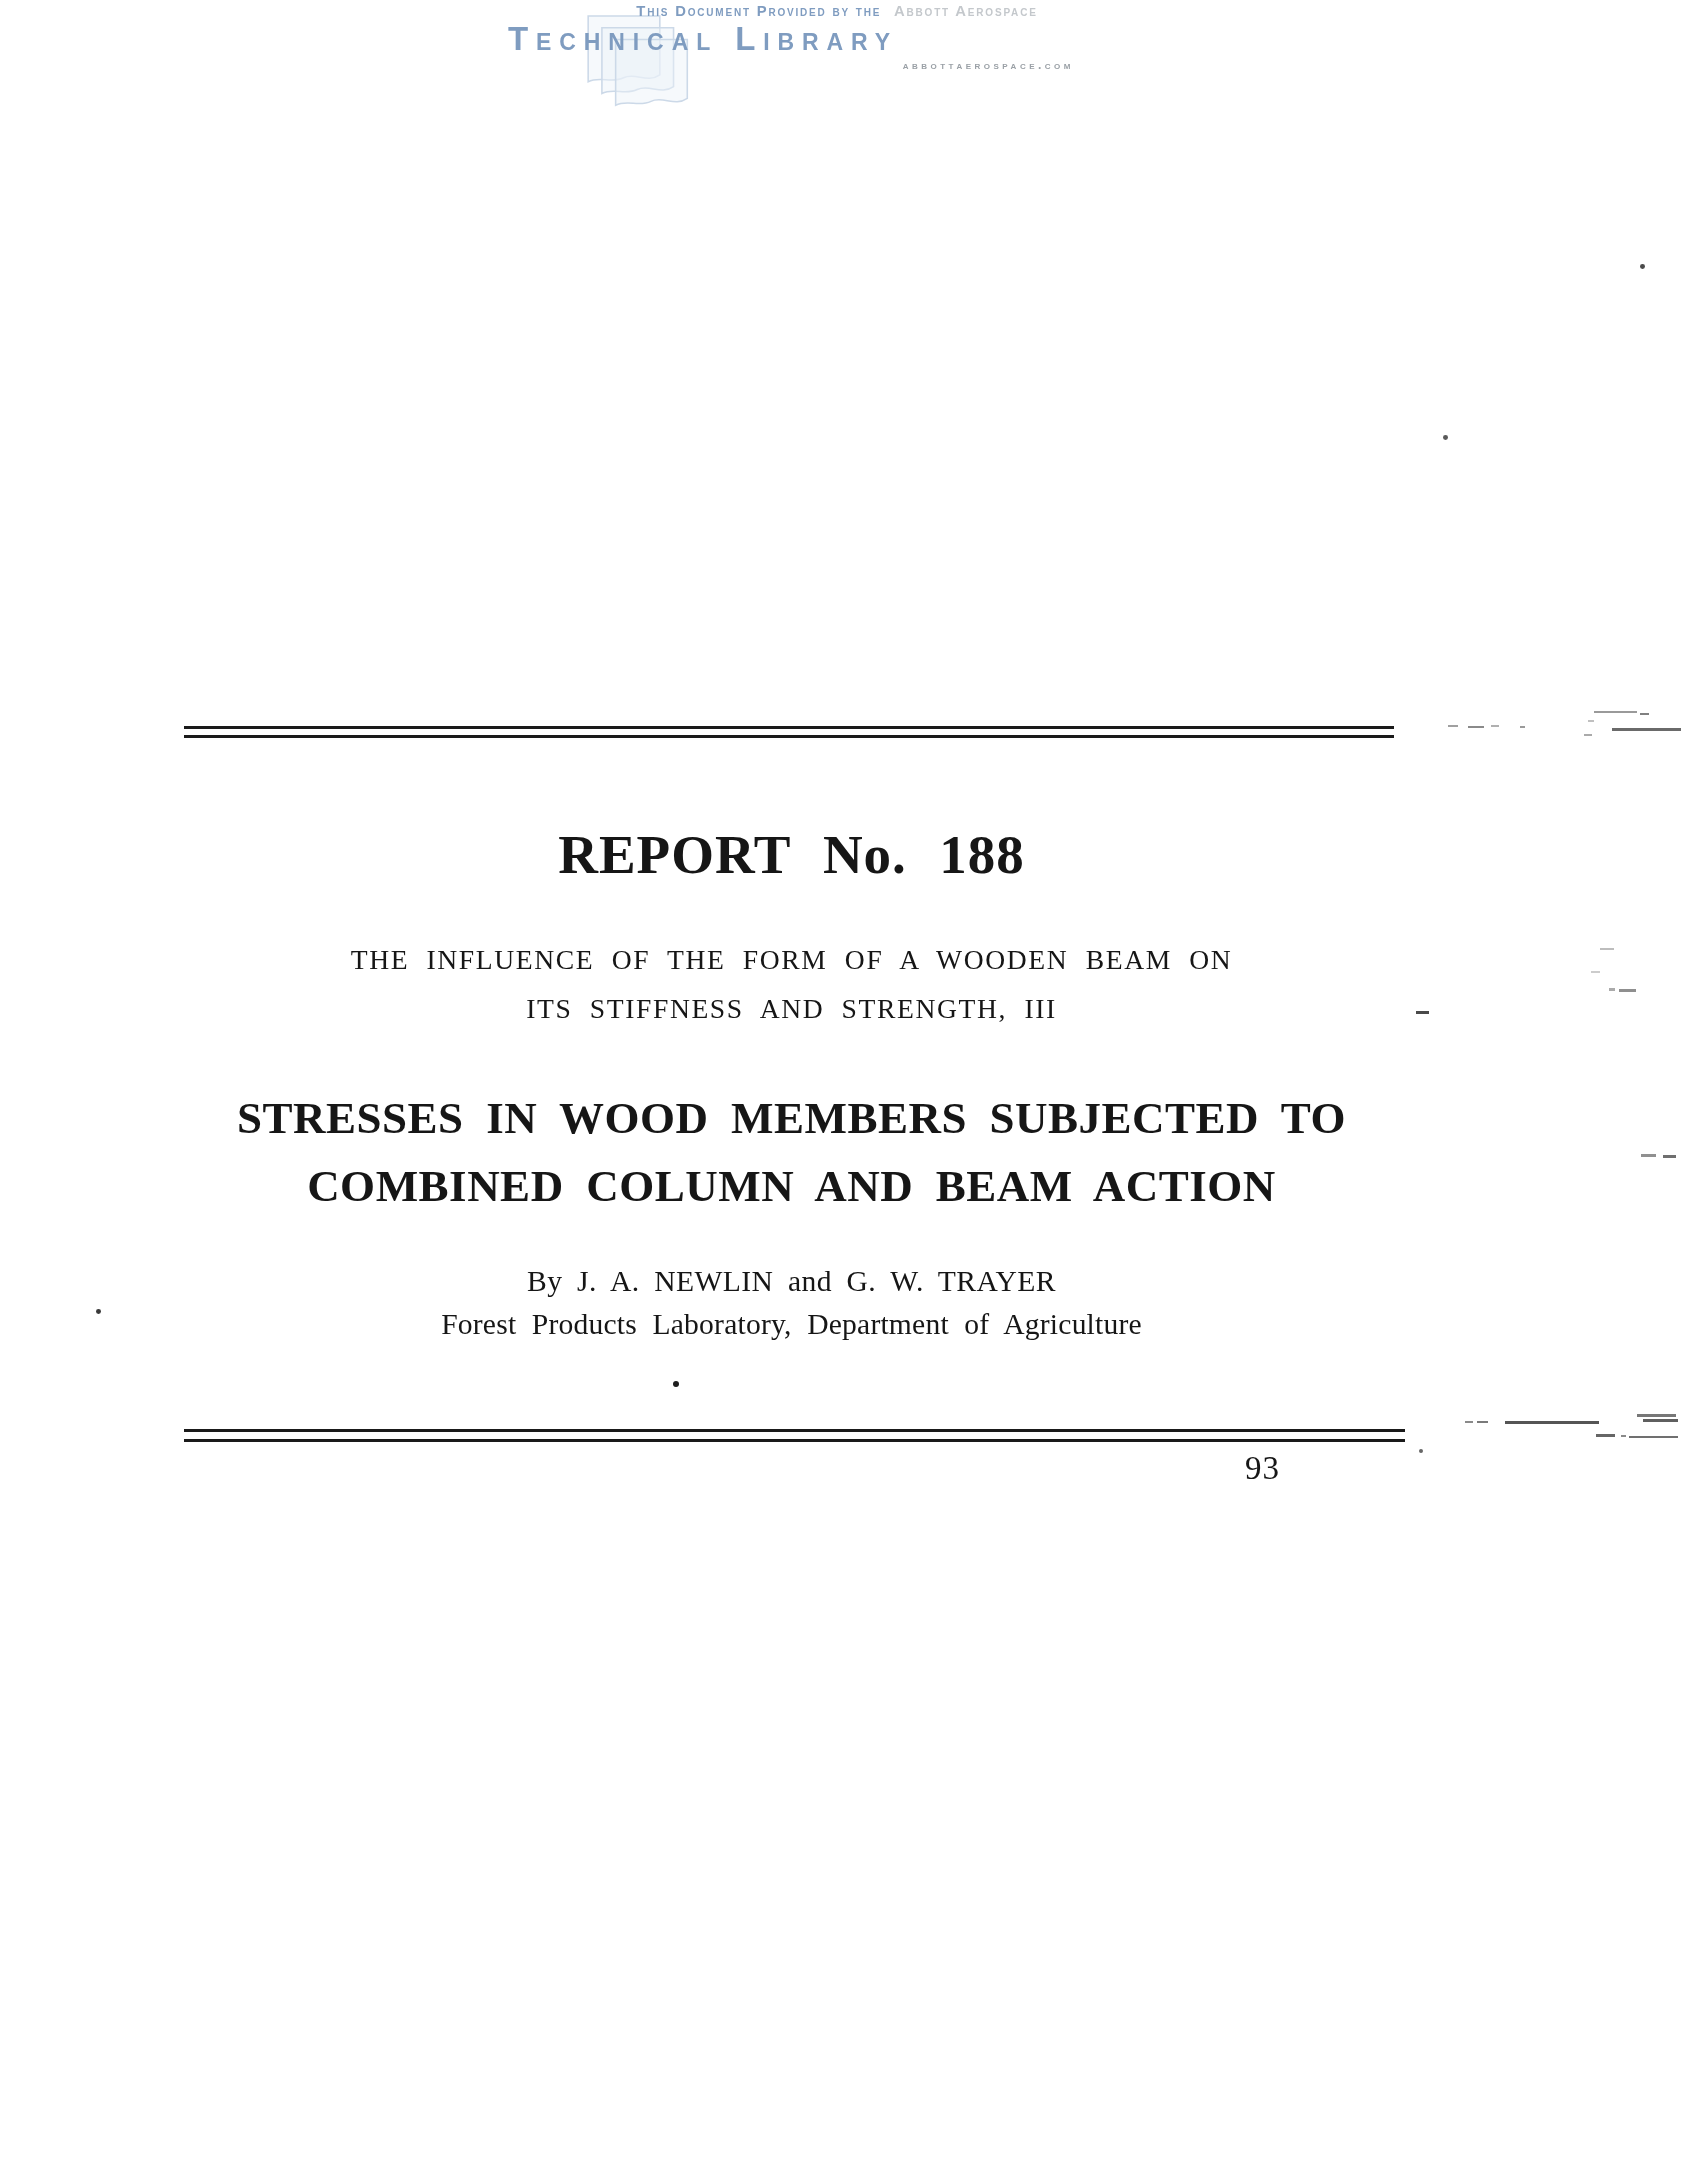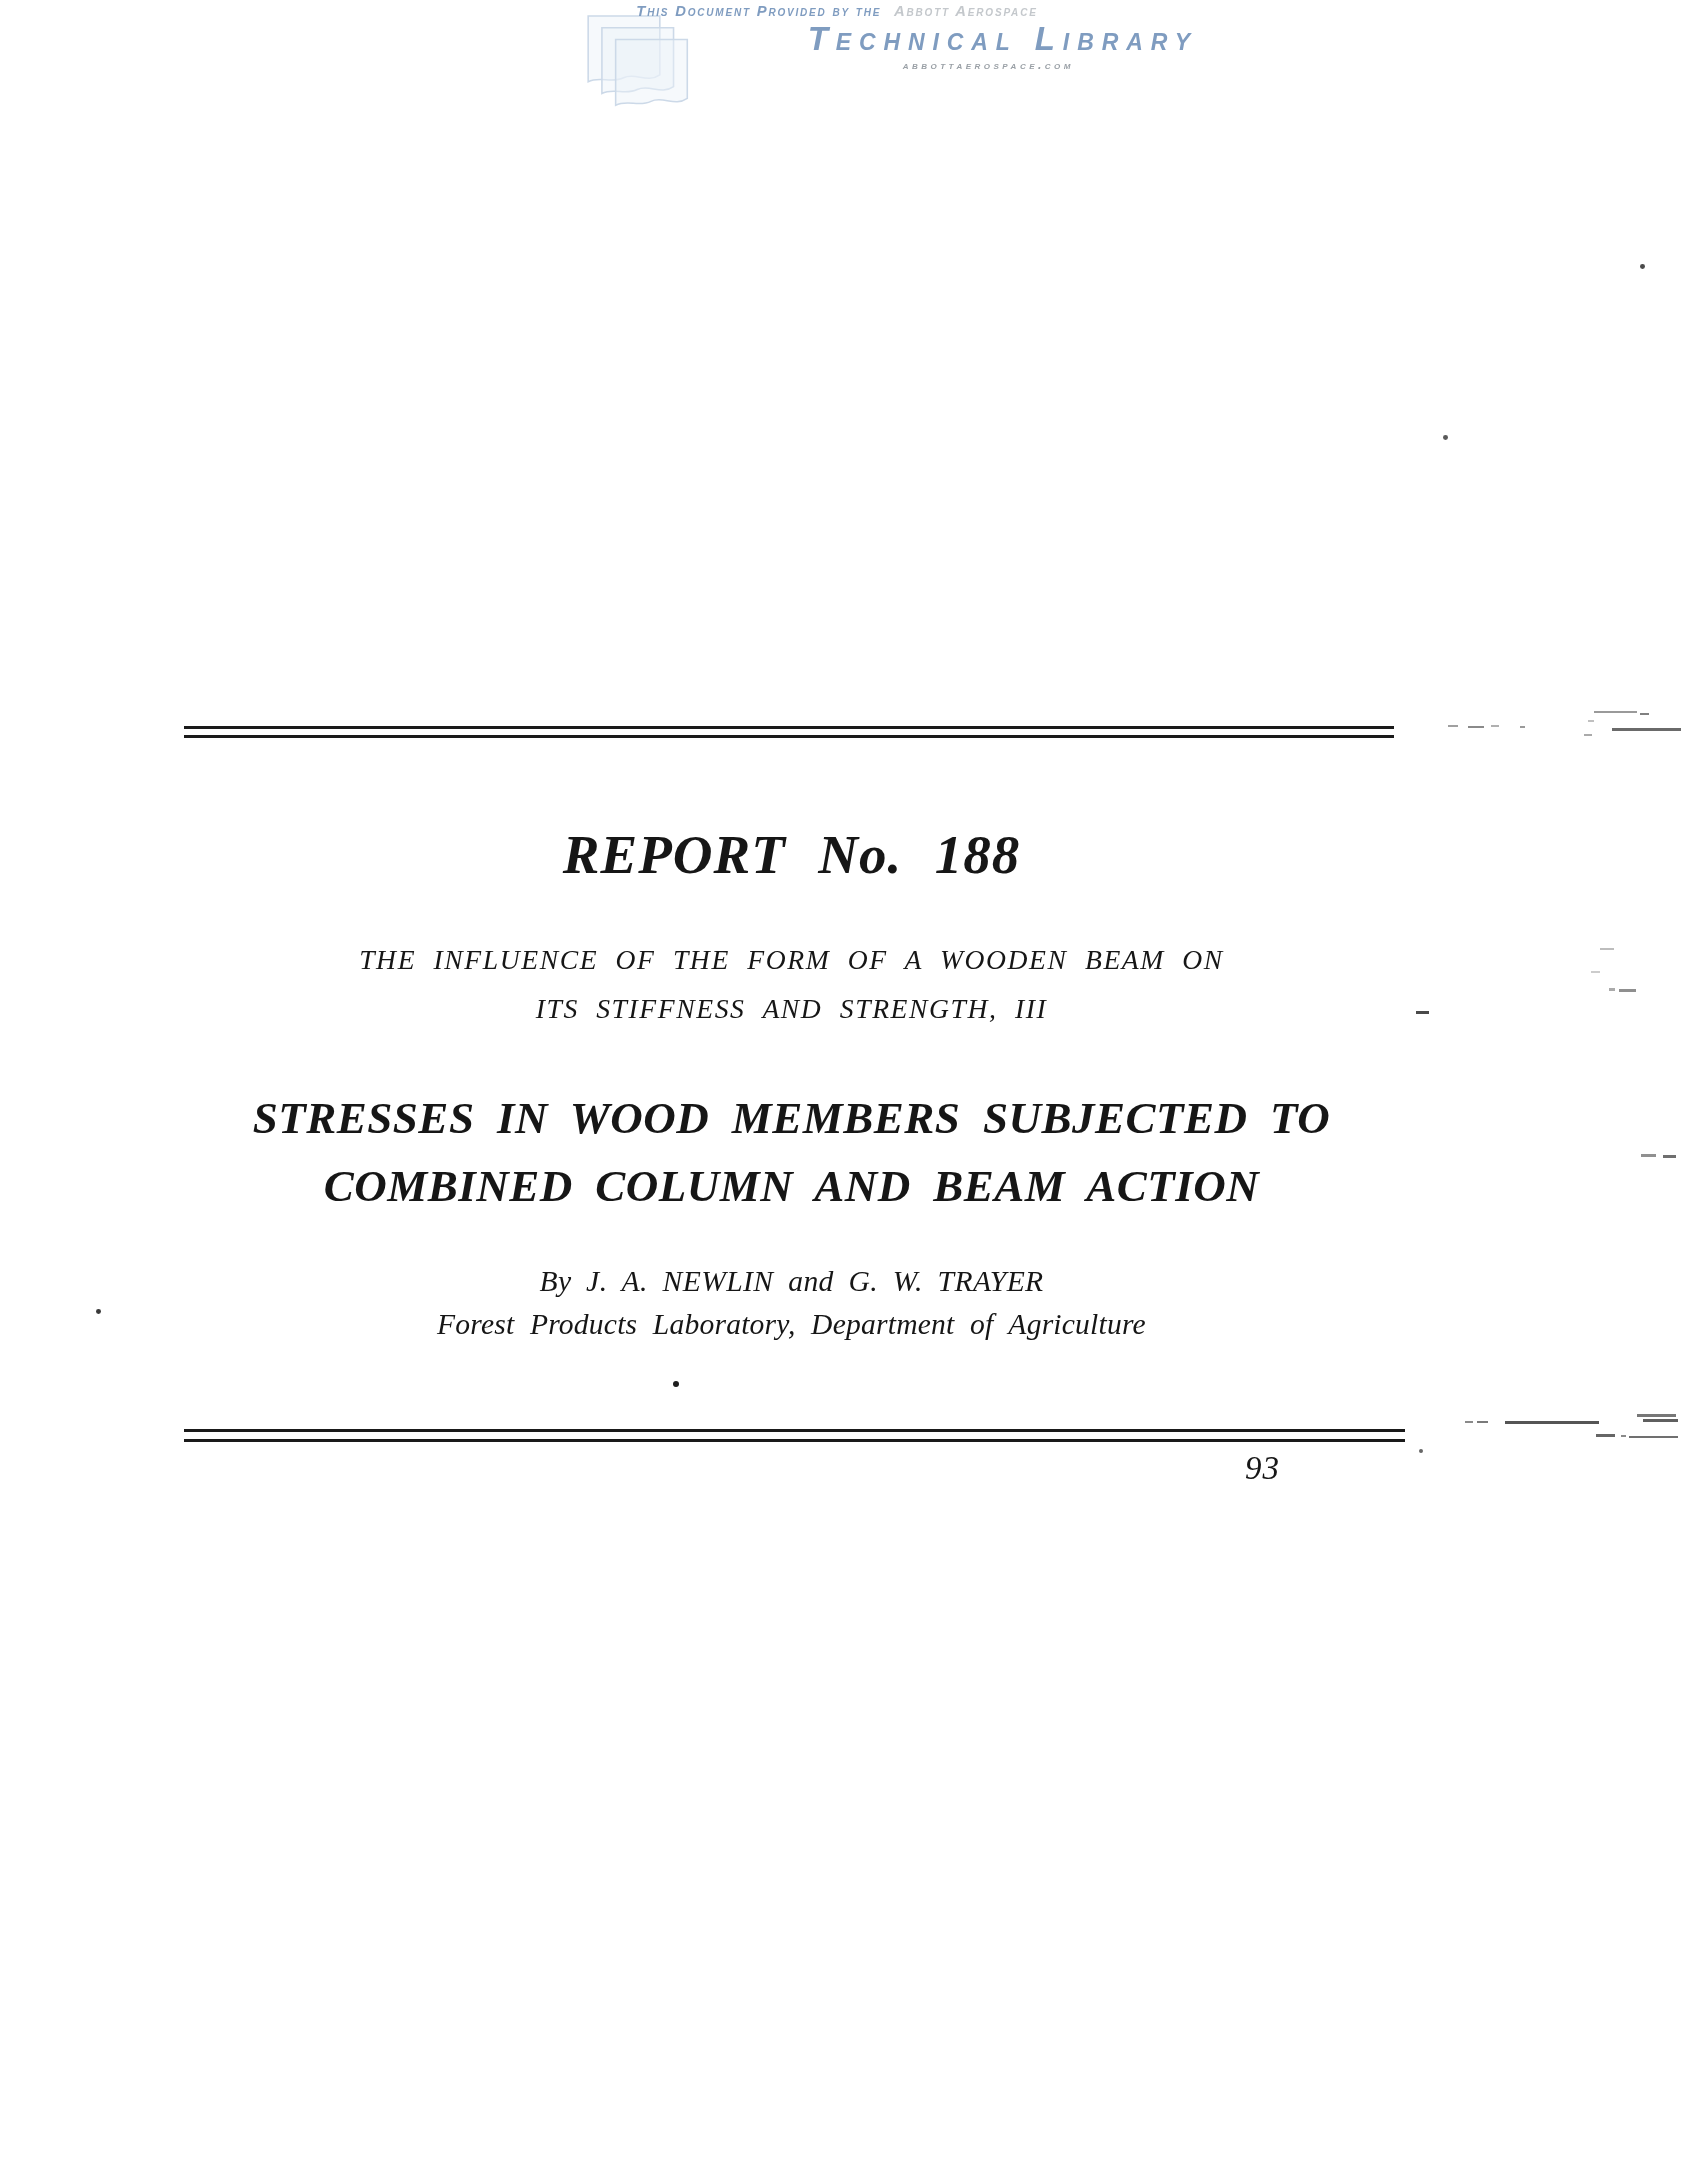--- a/index.html
+++ b/index.html
@@ -3,37 +3,36 @@
 <meta charset="utf-8">
 <style>
   html,body { margin:0; padding:0; background:#ffffff; }
   .page {
     position:relative;
     width:1702px; height:1561px;
     background:#ffffff;
     font-family:"Liberation Serif", serif;
     color:#161616;
     overflow:hidden;
-    font-style:italic;
   }
 
   
   .hdr-line1 {
     position:absolute; top:3px; left:443px; width:788px;
     display:flex; justify-content:center; gap:12.8px;
     font-family:"Liberation Sans", sans-serif;
     font-variant:small-caps;
     font-size:14.8px; letter-spacing:1.8px; font-weight:bold;
     white-space:nowrap;
   }
   .hdr-prefix { color:var(--hdr-blue,#7f9cc0); }
   .hdr-brand  { color:var(--hdr-brand-gray,#c3c7cb); }
   .hdr-line2 {
     position:absolute; top:19.7px; left:508px; width:690px;
-    text-align:right;
+    text-align:left;
     font-family:"Liberation Sans", sans-serif;
     font-variant:small-caps;
     font-size:33px; letter-spacing:7.9px; font-weight:bold;
     color:var(--hdr-blue,#7f9cc0);
     white-space:nowrap;
   }
   .hdr-line3 {
     position:absolute; top:58px; left:690px; width:384px;
     text-align:right;
     font-family:"Liberation Sans", sans-serif;

